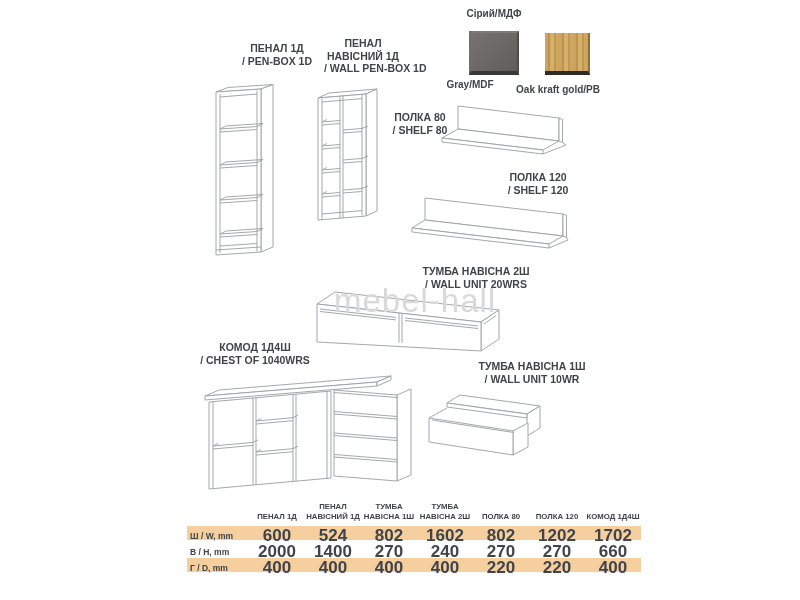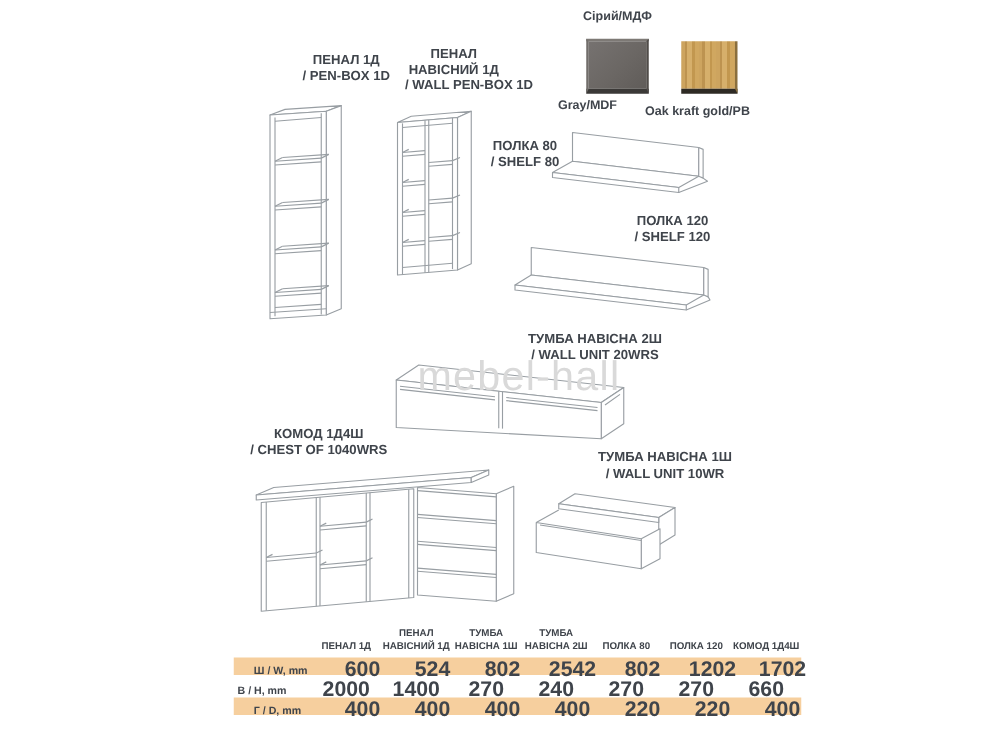--- a/index.html
+++ b/index.html
@@ -29,21 +29,21 @@
 
   
   .spec-table { position:absolute; left:187px; top:497px; width:454px; z-index:4; font-weight:bold; }
   .t-row { display:grid; grid-template-columns:62px repeat(7,56px); }
   .t-head { height:27px; }
   .t-head .cell { display:flex; align-items:flex-end; justify-content:center; text-align:center;
                   font-size:7.8px; line-height:1.2; padding-bottom:3px; }
   .t-body { height:14px; margin-top:2px; }
   .t-body .cell { display:flex; align-items:center; justify-content:center; font-size:17px; }
   .t-body .rowlab { justify-content:flex-start; padding-left:3px; font-size:8.5px; }
-  .t-body.hl { background:#f6cf9e;padding-left:13px; }
+  .t-body.hl { background:#f6cf9e; }
   .t-foot { margin-top:3px; }
   .t-foot .cell { display:flex; align-items:flex-start; justify-content:center; text-align:center;
                   font-size:7.5px; line-height:1.25; }
 </style>
 </head>
 <body>
 
 <div class="canvas">
 
   <div class="fig-label" style="left:217px;top:42px;width:120px;">
@@ -251,21 +251,21 @@
       <div class="cell">ПОЛКА 80</div>
       <div class="cell">ПОЛКА 120</div>
       <div class="cell">КОМОД 1Д4Ш</div>
     </div>
 
     <div class="t-row t-body hl">
       <div class="cell rowlab">Ш / W, mm</div>
       <div class="cell">600</div>
       <div class="cell">524</div>
       <div class="cell">802</div>
-      <div class="cell">2542</div>
+      <div class="cell">1602</div>
       <div class="cell">802</div>
       <div class="cell">1202</div>
       <div class="cell">1702</div>
     </div>
 
     <div class="t-row t-body">
       <div class="cell rowlab">В / H, mm</div>
       <div class="cell">2000</div>
       <div class="cell">1400</div>
       <div class="cell">270</div>

